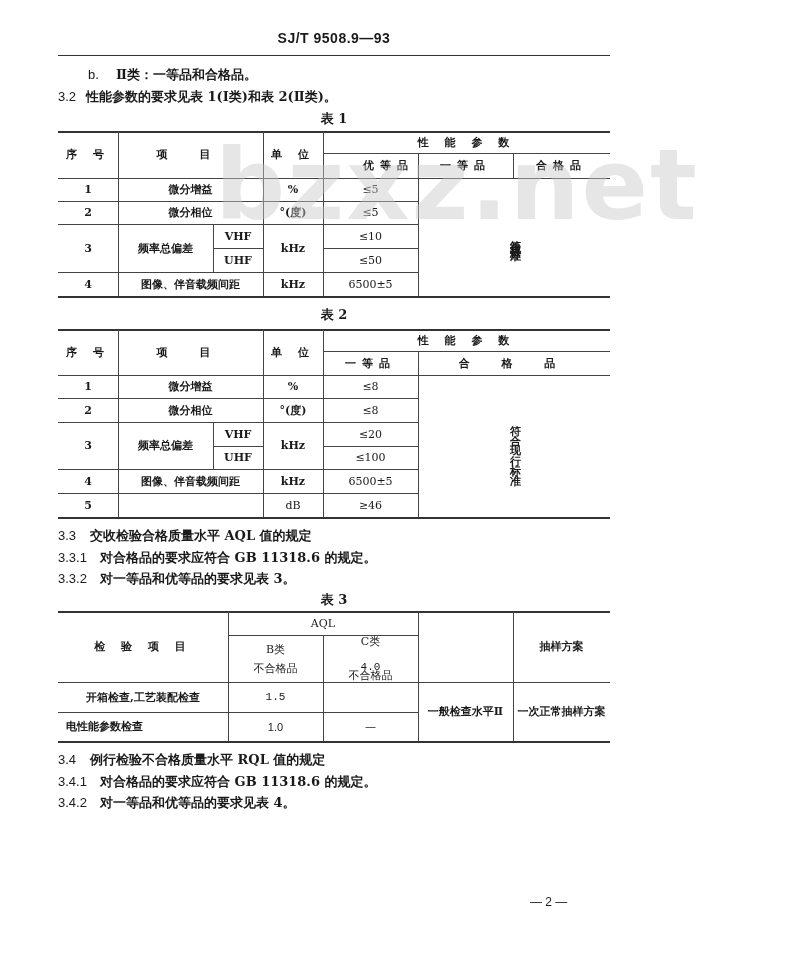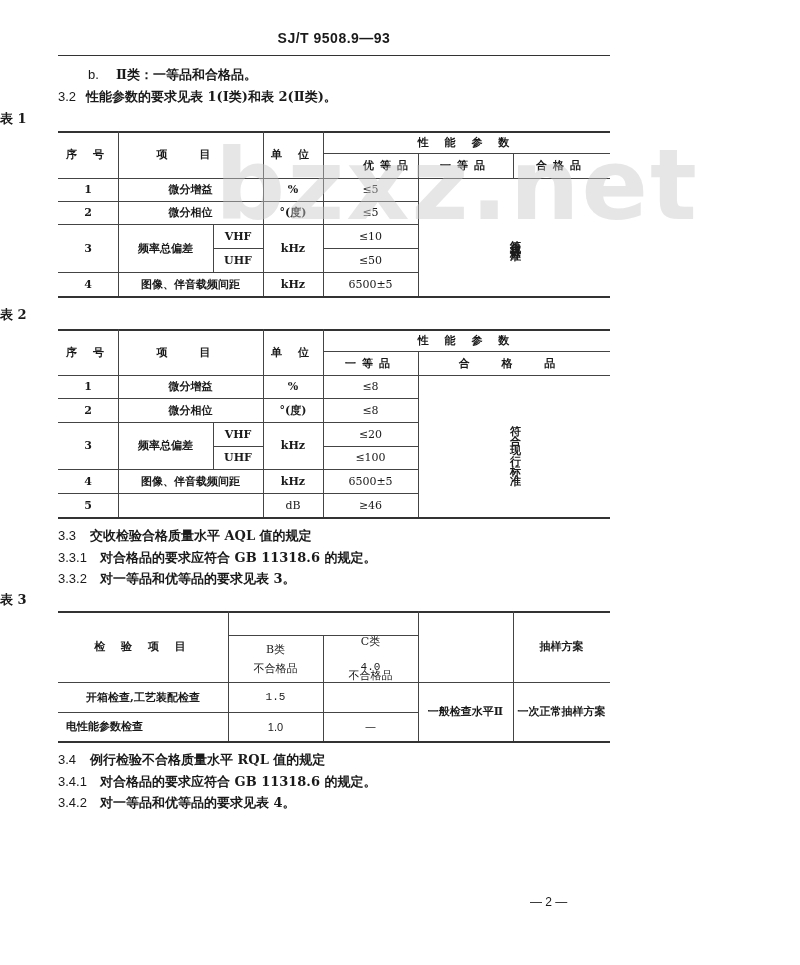--- a/index.html
+++ b/index.html
@@ -10,21 +10,21 @@
     }
     .abs { position: absolute; }
     .hdr-title {
       left: 0; width: 668px; top: 30px; text-align: center;
       font-family: "Liberation Sans", "DejaVu Sans", sans-serif;
       font-weight: bold; font-size: 14px; letter-spacing: 0.5px;
     }
     .hdr-rule { left: 58px; width: 552px; top: 55px; height: 0; border-top: 1.5px solid #333; }
     .para { font-size: 13px; font-weight: bold; white-space: nowrap; line-height: 16px; }
     .para .num { font-family: "Liberation Sans", "DejaVu Sans", sans-serif; font-weight: normal; display: inline-block; min-width: 40px; }
-    .caption { font-size: 13px; left: 0; width: 668px; font-weight: bold; }
+    .caption { font-size: 13px; text-align: center; left: 0; width: 668px; font-weight: bold; }
     .watermark {
       left: 215px; top: 136px; font-family: "DejaVu Sans", sans-serif; font-weight: bold;
       font-size: 98px; color: rgba(200,200,200,0.45); letter-spacing: 2px; pointer-events: none; z-index: 3;
       line-height: 98px;
     }
     .hline { height: 0; border-top: 1px solid #444; }
     .hline.thick { border-top: 2px solid #333; }
     .vline { width: 0; border-left: 1px solid #444; }
     .cell {
       display: flex; align-items: center; justify-content: center; text-align: center;
@@ -182,20 +182,21 @@
   <div class="abs hline" style="left:228px; width:190px; top:635px;"></div>
   <div class="abs hline" style="left:58px; width:552px; top:682px;"></div>
   <div class="abs hline" style="left:58px; width:360px; top:712px;"></div>
   <div class="abs hline thick" style="left:58px; width:552px; top:741px;"></div>
   <div class="abs vline" style="left:228px; top:611px; height:130px;"></div>
   <div class="abs vline" style="left:323px; top:635px; height:106px;"></div>
   <div class="abs vline" style="left:418px; top:611px; height:130px;"></div>
   <div class="abs vline" style="left:513px; top:611px; height:130px;"></div>
 
   <div class="abs cell sp" style="left:58px; top:611px; width:170px; height:71px;">检 验 项 目</div>
+  <div class="abs cell norm" style="left:228px; top:611px; width:190px; height:24px;">AQL</div>
   <div class="abs cell norm" style="left:228px; top:635px; width:95px; height:47px; flex-direction:column;">
     <span>B类</span>
     <span style="margin-top:4px;">不合格品</span>
   </div>
   <div class="abs cell norm" style="left:323px; top:635px; width:95px; height:47px; flex-direction:column;gap:15px;">
     <span>C类</span>
     <span style="margin-top:4px;">不合格品</span>
   </div>
   <div class="abs cell" style="left:513px; top:611px; width:97px; height:71px;">抽样方案</div>
 

